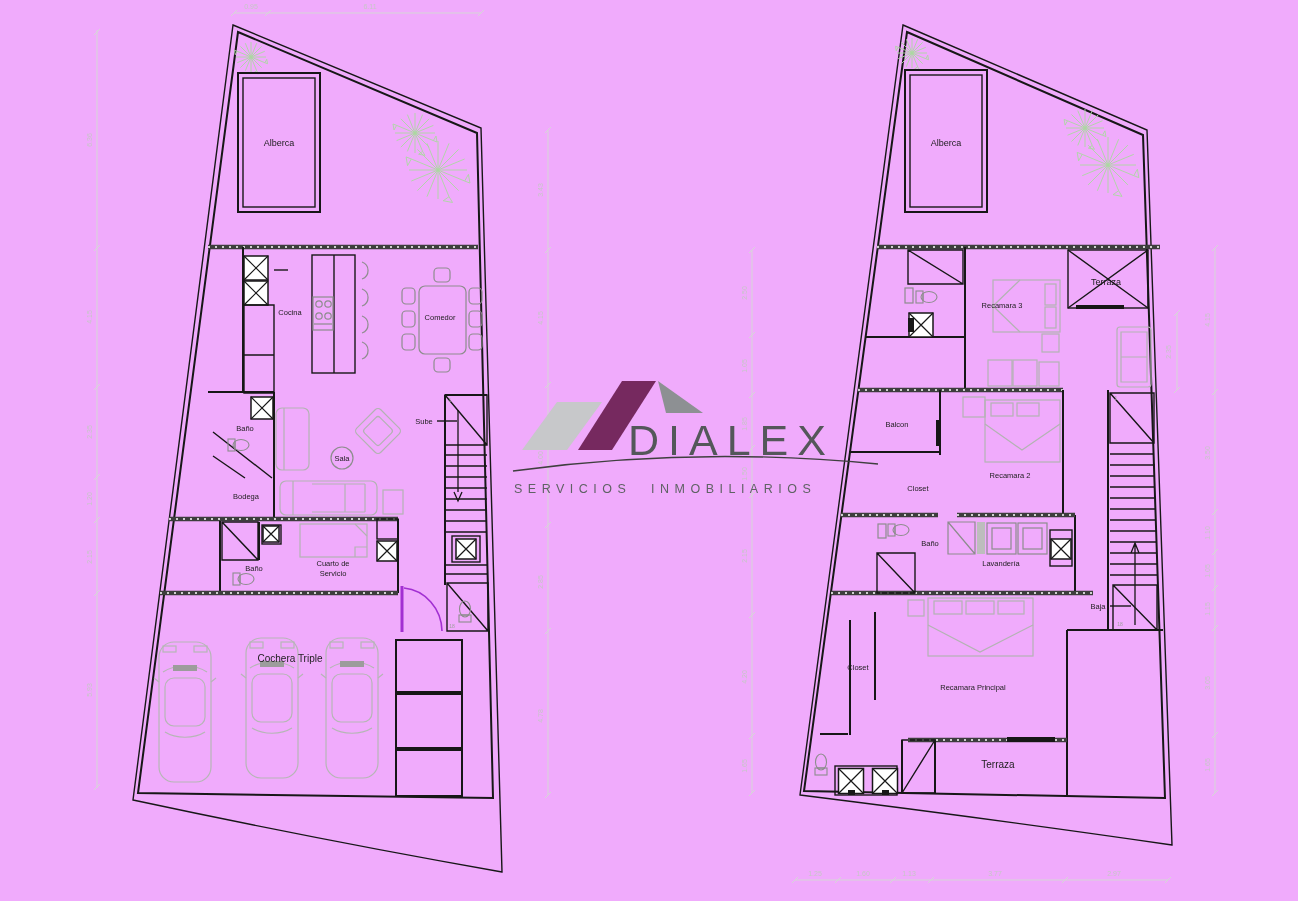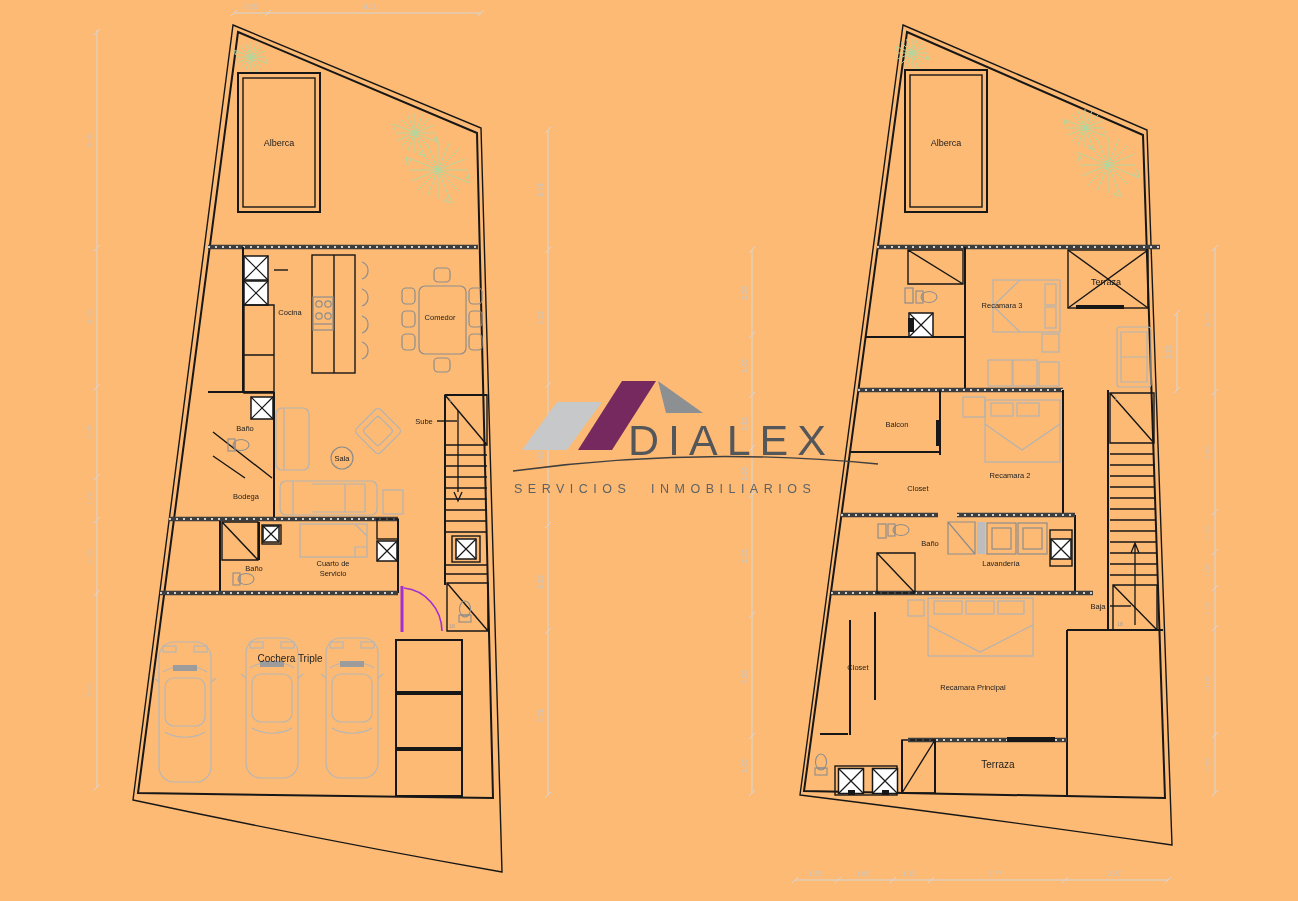--- a/index.html
+++ b/index.html
@@ -1,16 +1,16 @@
 <!DOCTYPE html>
 <html><head>
 <meta charset="utf-8">
 <style>
   html,body{margin:0;padding:0;background:#ffffff;}
-  .canvas{position:relative;width:1298px;height:901px;background:#fdba74;overflow:hidden;
+  .canvas{position:relative;width:1298px;height:901px;background:#f0abfc;overflow:hidden;
           font-family:"Liberation Sans",sans-serif;}
   svg{position:absolute;left:0;top:0;}
   svg text{font-family:"Liberation Sans",sans-serif;}
   .room{font-size:9px;fill:#1d1d1d;text-anchor:middle;}
   .room-sm{font-size:7.5px;fill:#1d1d1d;text-anchor:middle;}
   .room-lg{font-size:10px;fill:#1d1d1d;text-anchor:middle;}
   .dim{font-size:7px;fill:#c6c6c6;text-anchor:middle;}
   .step{font-size:5px;fill:#9f9f9f;text-anchor:middle;}
   .w{stroke:#171717;stroke-width:2;fill:none;}
   .w1{stroke:#171717;stroke-width:1.4;fill:none;}

